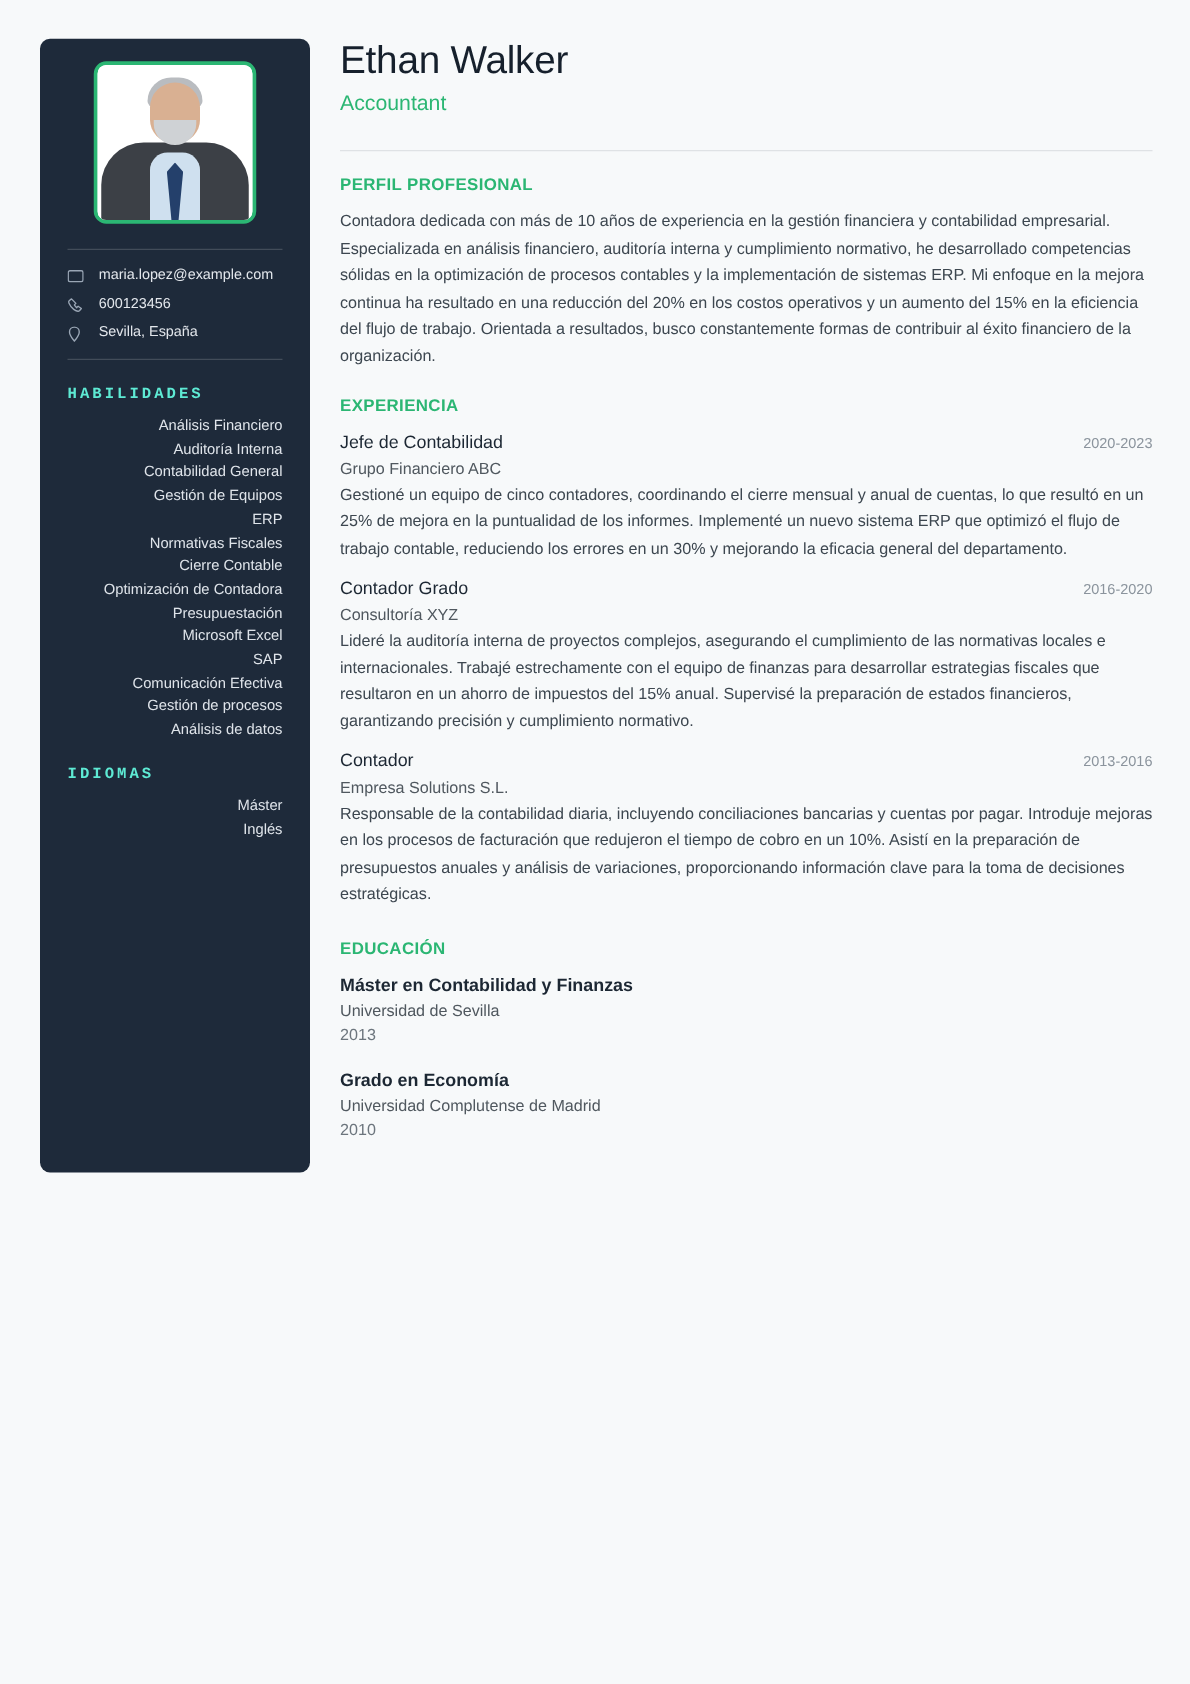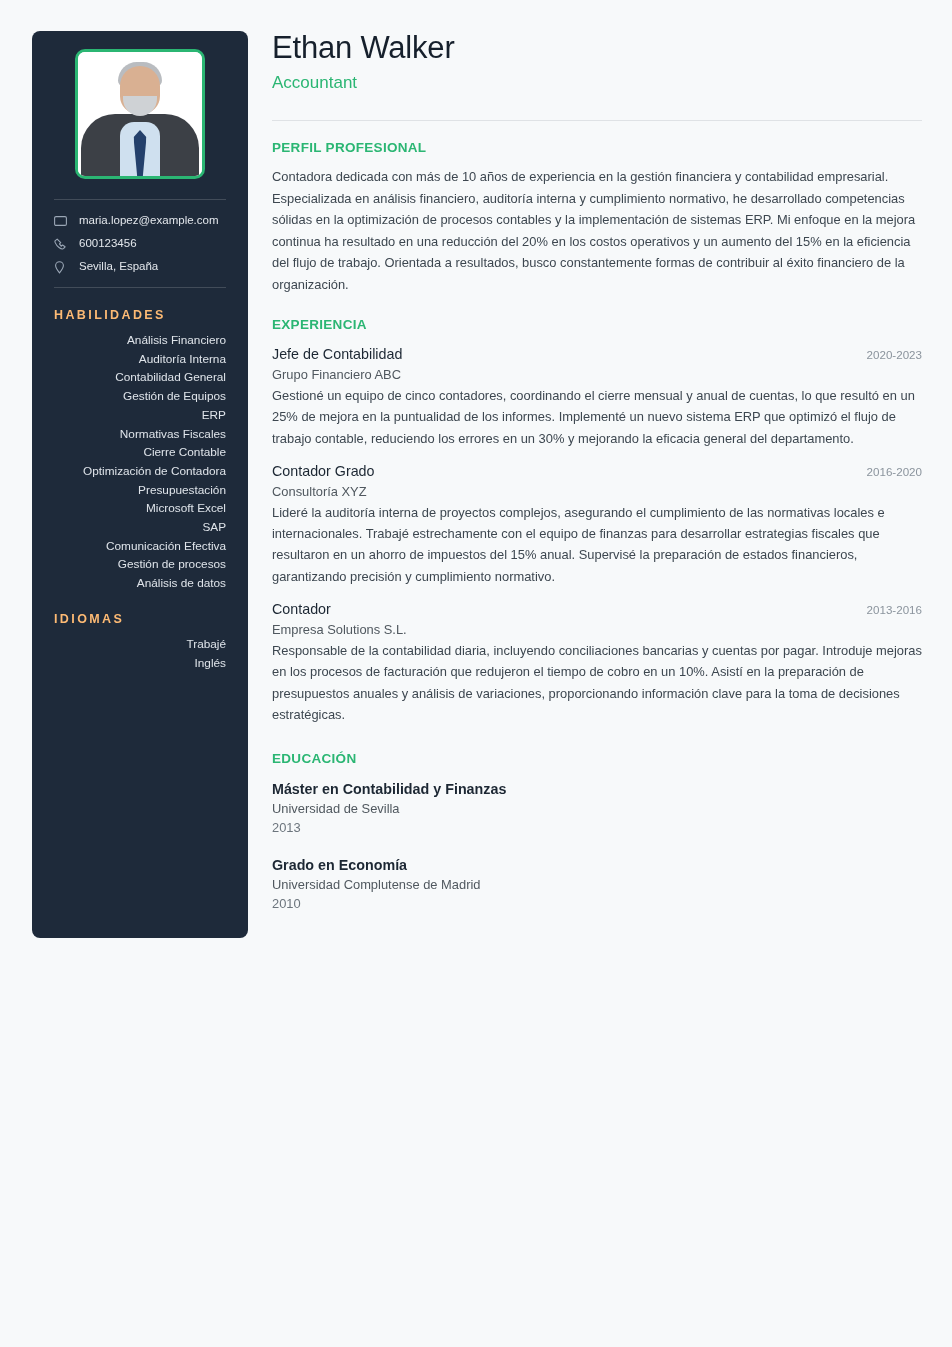--- a/index.html
+++ b/index.html
@@ -76,25 +76,26 @@
   }
   .contact-row .ico {
     width: 16px; height: 14px; margin-right: 9px;
     display: flex; align-items: center; justify-content: flex-start;
     color: #9aa6b5; flex: 0 0 16px;
   }
   .contact-row .ico svg { display: block; }
   .contact-text { line-height: 1.2; white-space: nowrap; }
 
   .sb-section-title {
-    color: #fdba74;
+    color: #5eead4;
     font-size: 12.5px;
     font-weight: bold;
     letter-spacing: 2.4px;
     padding: 0 22px;
+    font-family: Liberation Mono, monospace;
   }
   .sb-list { padding: 0 22px; margin-top: 9px; list-style: none; }
   .sb-list li {
     color: #dfe4ea;
     font-size: 11.8px;
     line-height: 18.7px;
     white-space: nowrap;
     text-align: right;
   }
 
@@ -215,21 +216,21 @@
       <li>Presupuestación</li>
       <li>Microsoft Excel</li>
       <li>SAP</li>
       <li>Comunicación Efectiva</li>
       <li>Gestión de procesos</li>
       <li>Análisis de datos</li>
     </ul>
 
     <div class="sb-section-title" style="margin-top:19px;">IDIOMAS</div>
     <ul class="sb-list">
-      <li>Trabajé</li>
+      <li>Máster</li>
       <li>Inglés</li>
     </ul>
   </aside>
 
   <main class="main">
 
     <h1 class="cv-name">Ethan Walker</h1>
     <div class="cv-role">Accountant</div>
     <div class="head-rule"></div>
 

